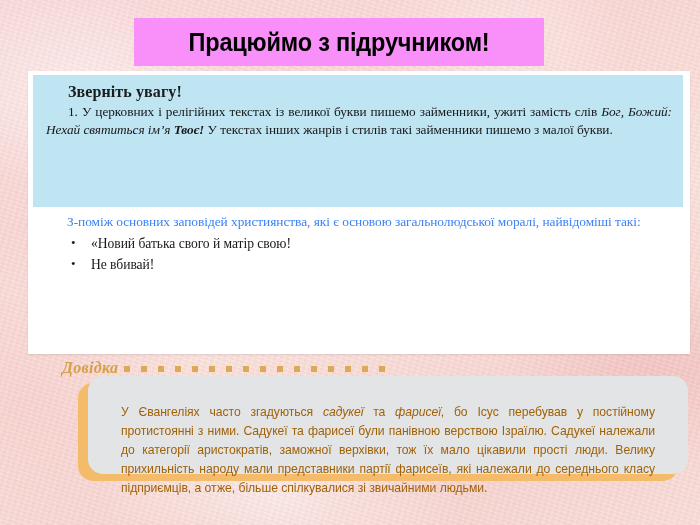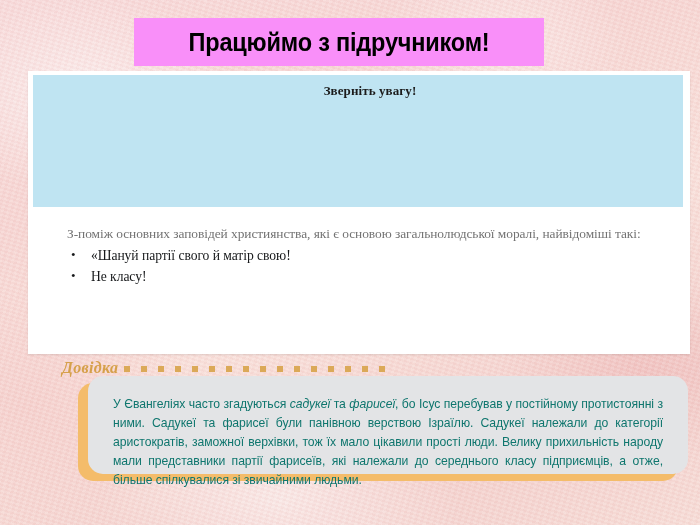--- a/index.html
+++ b/index.html
@@ -82,25 +82,24 @@
     top: 4px;
     width: 650px;
     height: 132px;
     background: #bfe4f2;
     padding: 7px 11px 6px 13px;
     box-sizing: border-box;
   }
   #attention-title {
     font-family: "Liberation Serif", serif;
     font-weight: bold;
-    font-size: 13px;
+    font-size: 16px;
     color: #1b1b1b;
     margin: 1px 0 2px 22px;
     letter-spacing: 0.1px;
-    text-align: center;
   }
   .att-para {
     font-family: "Liberation Serif", serif;
     font-size: 13.3px;
     color: #16181a;
     line-height: 1.37;
     text-align: justify;
     text-indent: 22px;
     margin: 2px 0 0 0;
     letter-spacing: -0.05px;
@@ -113,25 +112,25 @@
     position: absolute;
     left: 5px;
     top: 142px;
     width: 652px;
     padding: 0 8px 0 10px;
     box-sizing: border-box;
   }
   #comm-intro {
     font-family: "Liberation Serif", serif;
     font-size: 13.4px;
-    color: #737373;
+    color: #3b82f6;
     line-height: 1.36;
     text-indent: 24px;
     text-align: justify;
-    margin: 12px 0 2px 0;
+    margin: 0 0 2px 0;
     letter-spacing: -0.05px;
   }
   #comm-list {
     list-style: none;
     margin: 3px 0 0 0;
     padding: 0 0 0 24px;
   }
   #comm-list li {
     font-family: "Liberation Serif", serif;
     font-size: 13.6px;
@@ -200,50 +199,51 @@
     height: 98px;
     background: #e3e4e6;
     border-radius: 15px;
     z-index: 5;
     box-sizing: border-box;
     padding: 11px 17px 10px 17px;
   }
   #dovidka-text {
     font-family: "Liberation Sans", sans-serif;
     font-size: 12.2px;
-    color: #0f766e;
+    color: #a16207;
     line-height: 1.56;
     text-align: justify;
     letter-spacing: -0.05px;
-    margin: 8px;
+    margin: 16px;
   }
   #dovidka-text i { font-style: italic; }
 </style>
 </head>
 <body>
 
 <div id="slide">
 
   <div id="title-banner">
     <span id="title-text">Працюймо з підручником!</span>
   </div>
 
   <div id="content-card">
 
     <div id="attention-box">
       <div id="attention-title">Зверніть увагу!</div>
 
+      <p class="att-para"><span>1. У церковних і релігійних текстах із великої букви пишемо займенники, ужиті замість слів </span><i>Бог, Божий: Нехай святиться ім’я </i><span class="bi">Твоє!</span><span> У текстах інших жанрів і стилів такі займенники пишемо з малої букви.</span></p>
 
     </div>
 
     <div id="commandments">
       <p id="comm-intro">З-поміж основних заповідей християнства, які є основою загальнолюдської моралі, найвідоміші такі:</p>
       <ul id="comm-list">
-        <li>«Шануй партії свого й матір свою!</li>
-        <li>Не класу!</li>
+        <li>«Новий батька свого й матір свою!</li>
+        <li>Не вбивай!</li>
       </ul>
     </div>
   </div>
 
   <div id="dovidka-heading-row">
     <span id="dovidka-label">Довідка</span>
     <span id="dovidka-dots">
         <span></span>
         <span></span>
         <span></span>

